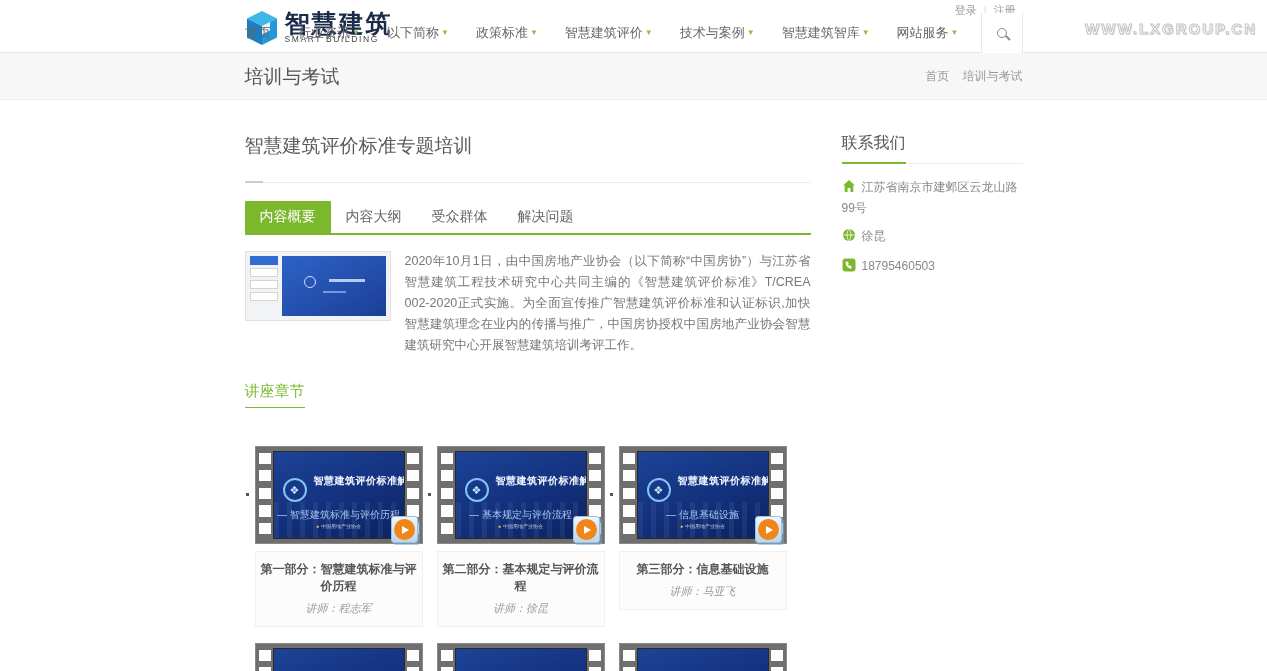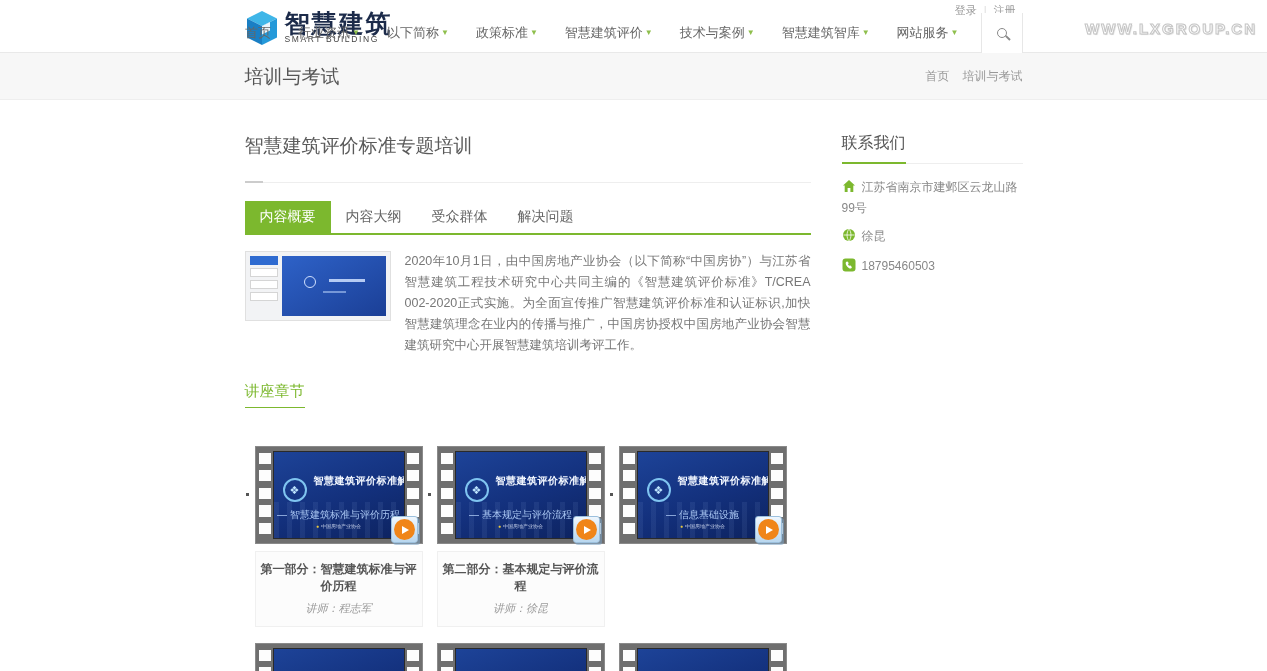--- a/index.html
+++ b/index.html
@@ -233,20 +233,24 @@
                 <div class="t-title">智慧建筑评价标准解读</div>
                 <div class="t-sub">— 信息基础设施</div>
                 <div class="t-org">中国房地产业协会</div>
               </div>
               <div class="play">
                   <div class="play-circle">
                     <div class="play-tri"></div>
                   </div>
                 </div>
             </div>
+            <div class="card-caption">
+              <div class="card-title">第三部分：信息基础设施</div>
+              <div class="card-lecturer">讲师：马亚飞</div>
+            </div>
           </li>
 
           <li class="video-card">
             <div class="film">
               <div class="thumb">
 
                 <div class="t-title">智慧建筑评价标准解读</div>
 
               </div>
 

